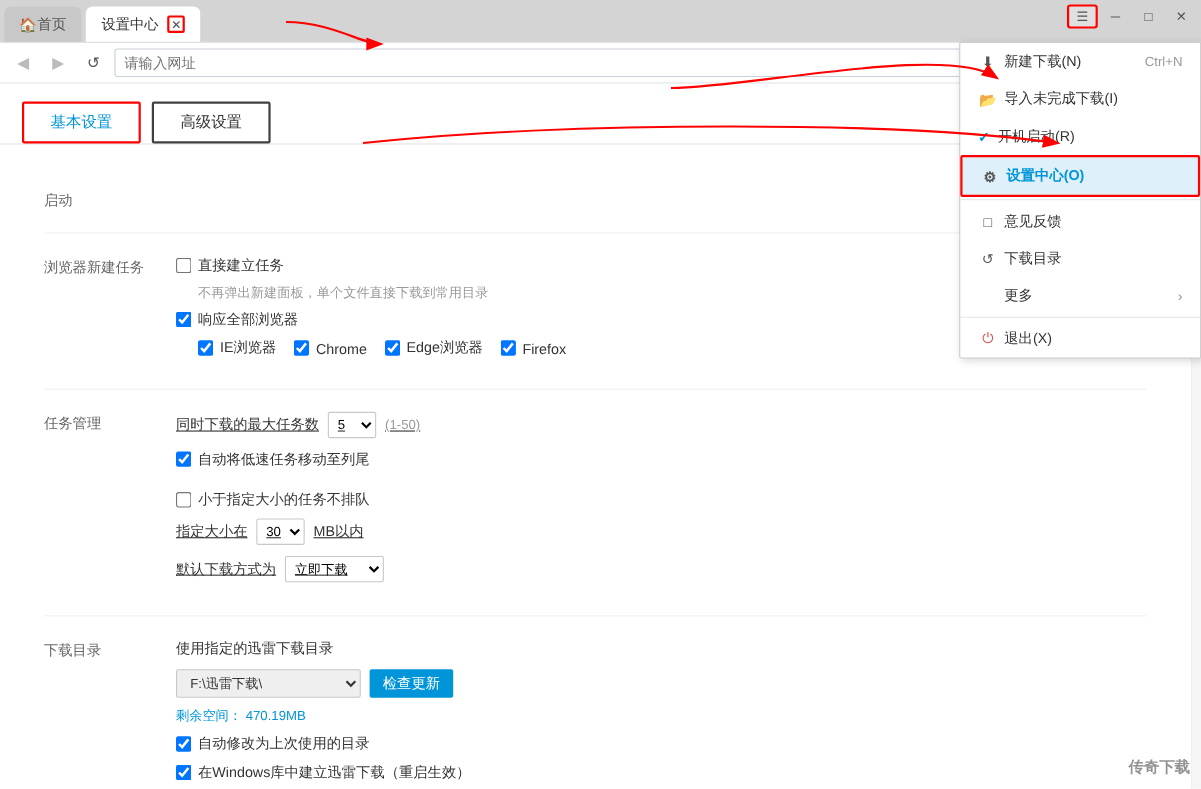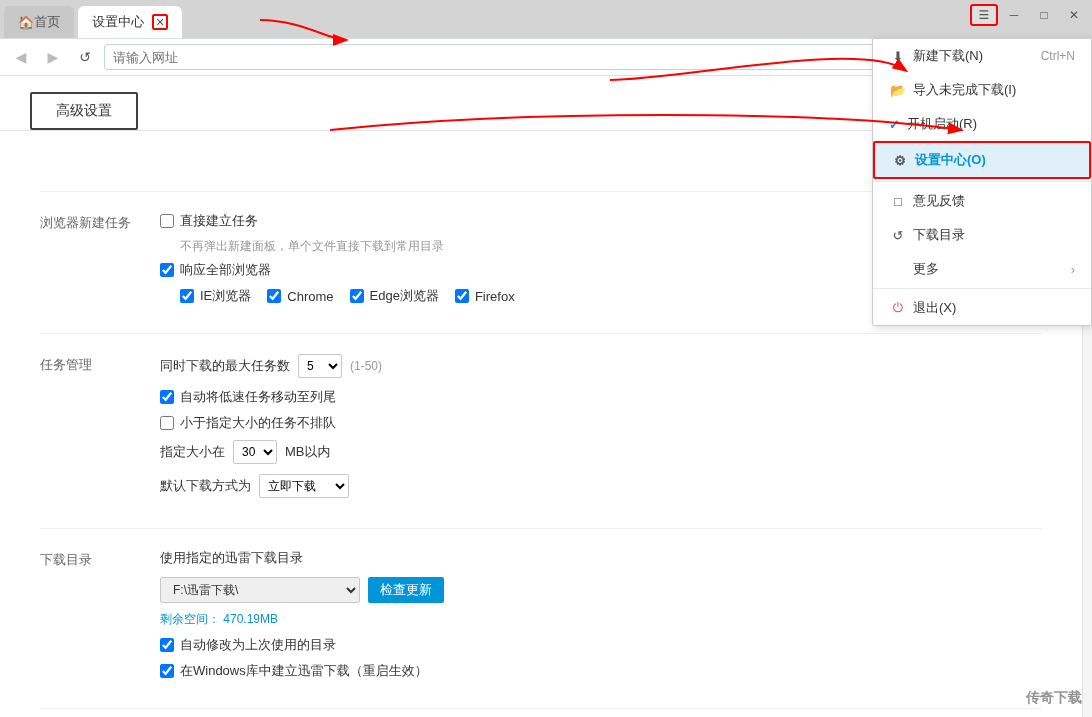--- a/index.html
+++ b/index.html
@@ -49,21 +49,21 @@
     .checkbox-label { font-size: 13px; color: #333; }
     .checkbox-sub { margin-left: 20px; font-size: 12px; color: #999; margin-bottom: 6px; }
 
     
     .info-icon { display: inline-flex; align-items: center; justify-content: center; width: 14px; height: 14px; border: 1px solid #999; border-radius: 50%; font-size: 10px; color: #999; margin-left: 4px; cursor: pointer; }
 
     
     .nested-checkboxes { margin-left: 20px; display: flex; flex-wrap: wrap; gap: 16px; margin-top: 6px; }
 
     
-    .inline-row { display: flex; align-items: center; gap: 8px; margin-bottom: 10px; }
+    .inline-row { display: flex; align-items: center; gap: 8px; margin-bottom: 10px; text-decoration: underline; }
     .select-box { height: 24px; border: 1px solid #c8c8c8; border-radius: 2px; background: #fff; font-size: 12px; padding: 0 4px; cursor: pointer; }
     .hint-text { color: #999; font-size: 12px; }
 
     
     .dir-row { display: flex; align-items: center; gap: 8px; margin-bottom: 8px; }
     .dir-input { width: 200px; height: 26px; border: 1px solid #c8c8c8; border-radius: 2px; padding: 0 8px; font-size: 12px; color: #333; }
     .btn-primary { background: #0095d9; color: #fff; border: none; padding: 4px 12px; border-radius: 2px; cursor: pointer; font-size: 13px; }
     .free-space { font-size: 12px; color: #666; margin-bottom: 8px; }
     .free-space span { color: #0095d9; }
 
@@ -123,28 +123,32 @@
     <button class="nav-btn disabled">◀</button>
     <button class="nav-btn disabled">▶</button>
     <button class="nav-btn">↺</button>
     <input class="url-input" type="text" placeholder="请输入网址" style="">
   </div>
 
   <div class="main-content">
     <div class="settings-page">
 
       <div class="settings-tabs">
+        <div class="settings-tab settings-tab-basic active">
+          <span>基本设置</span>
+        </div>
         <div class="settings-tab" style="border: 2px solid #404040; border-radius:2px; margin-left:10px;">
           <span>高级设置</span>
         </div>
       </div>
 
       <div class="settings-content">
 
         <div class="section">
+          <div class="section-label">启动</div>
         </div>
 
         <div class="section">
           <div class="section-label">浏览器新建任务</div>
           <div class="section-body">
             <div class="checkbox-item">
               <input type="checkbox" style="">
               <span class="checkbox-label">直接建立任务</span>
             </div>
             <div class="checkbox-sub">
@@ -180,21 +184,21 @@
           <div class="section-body">
             <div class="inline-row" style="margin-bottom:10px;">
               <span>同时下载的最大任务数</span>
               <select class="select-box">
                 <option>5</option>
                 <option>1</option><option>2</option><option>3</option><option>4</option>
                 <option>10</option><option>20</option><option>50</option>
               </select>
               <span class="hint-text">(1-50)</span>
             </div>
-            <div class="checkbox-item" style="margin-bottom:8px;">
+            <div class="checkbox-item" style="margin-bottom:19px;">
               <input type="checkbox" checked="" style="">
               <span class="checkbox-label">自动将低速任务移动至列尾</span>
             </div>
             <div class="checkbox-item" style="margin-bottom:8px;">
               <input type="checkbox" style="">
               <span class="checkbox-label">小于指定大小的任务不排队</span>
             </div>
             <div class="inline-row" style="margin-bottom:10px;">
               <span>指定大小在</span>
               <select class="select-box">
@@ -211,21 +215,21 @@
           </div>
         </div>
 
         <div class="section">
           <div class="section-label">下载目录</div>
           <div class="section-body">
             <div class="checkbox-item" style="margin-bottom:10px;">
               <span class="checkbox-label">使用指定的迅雷下载目录</span>
             </div>
             <div class="dir-row">
-              <select class="dir-input" style="width:200px;">
+              <select class="dir-input" style="width:168px;">
                 <option>F:\迅雷下载\</option>
               </select>
               <button class="btn-primary">
                 <span>检查更新</span>
               </button>
             </div>
             <div class="free-space">
               <span>剩余空间：</span>
               <span style="color:#0095d9;">
                 <span>470.19MB</span>

